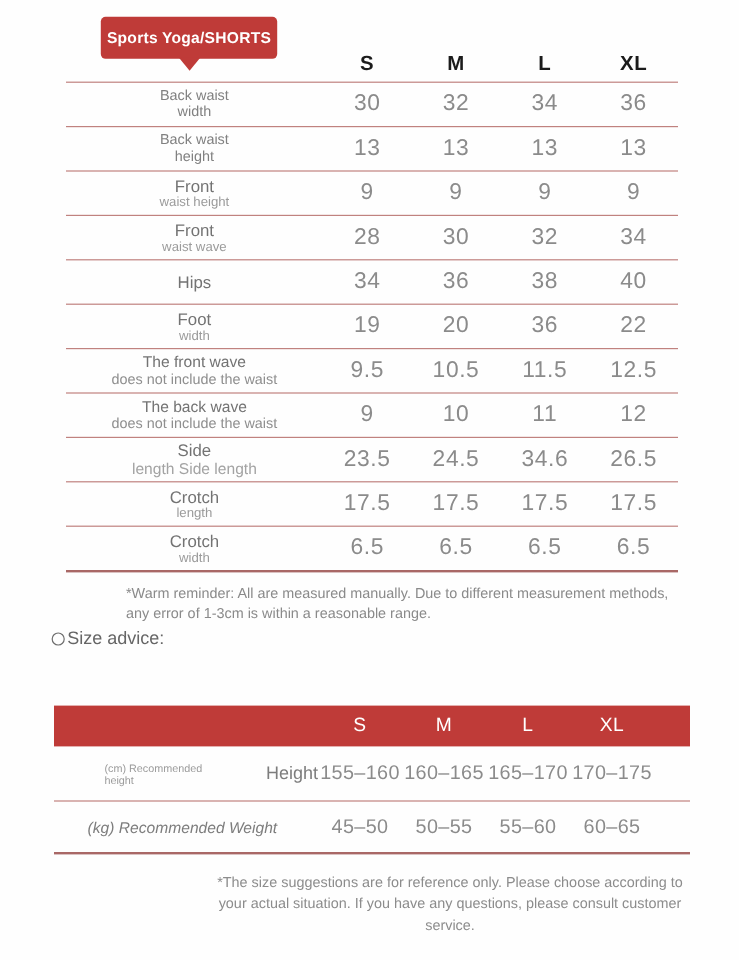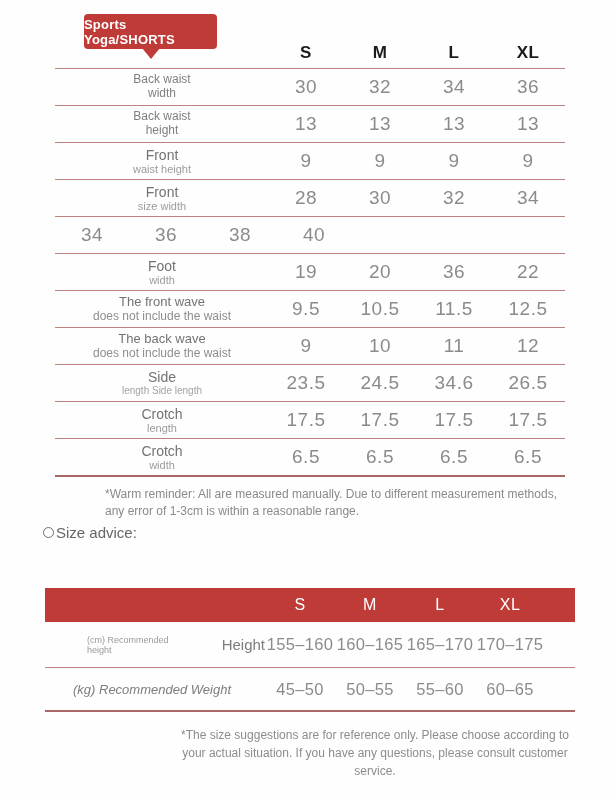--- a/index.html
+++ b/index.html
@@ -12,21 +12,21 @@
   }
   *{margin:0;padding:0;box-sizing:border-box;}
   html,body{background:#fefefe;}
   body{
     width:616px;height:800px;position:relative;overflow:hidden;
     font-family:"Liberation Sans", sans-serif;
   }
 
   
   .badge{
-    position:absolute;left:84px;top:14px;width:133px;height:35px;
+    position:absolute;left:84px;top:14px;width:147px;height:35px;
     background:var(--red);border-radius:4px;
     display:flex;align-items:center;justify-content:center;
   }
   .badge-label{color:#fff;font-size:13px;font-weight:bold;letter-spacing:.2px;}
   .badge-arrow{
     position:absolute;left:50%;top:34px;transform:translateX(-50%);
     width:0;height:0;border-left:9px solid transparent;border-right:9px solid transparent;
     border-top:11px solid var(--red);
   }
 
@@ -39,21 +39,21 @@
   .t1-head-cell{width:74px;text-align:center;color:#1b1b1b;font-size:17px;font-weight:bold;letter-spacing:.5px;}
   .lbl{color:var(--label);font-size:13px;}
   .sub{color:var(--sub);font-size:11px;}
   .sub:empty{display:none;}
   .style-a .lbl{font-size:12px;color:#808080;}
   .style-a .sub{font-size:12px;color:#808080;}
   .style-b .lbl{font-size:14px;}
   .style-b .sub{font-size:11px;}
   .style-c .lbl{font-size:13px;}
   .style-c .sub{font-size:12px;color:#8e8e8e;}
-  .side-row .sub{font-size:10px;color:#a3a3a3;}
+  .side-row .sub{font-size:13px;color:#a3a3a3;}
 
   
   .note1{
     position:absolute;left:105px;top:486px;width:466px;
     color:#8a8a8a;font-size:12px;line-height:1.45;
   }
   .note2{
     position:absolute;left:170px;top:726px;width:410px;text-align:center;
     color:#8c8c8c;font-size:12px;line-height:1.5;
   }
@@ -129,29 +129,32 @@
       </div>
     <div class="t1-val-cell">9</div>
     <div class="t1-val-cell">9</div>
     <div class="t1-val-cell">9</div>
     <div class="t1-val-cell">9</div>
   </div>
 
   <div class="t1-row style-b">
     <div class="t1-label-cell">
         <div class="lbl">Front</div>
-        <div class="sub">size width</div>
+        <div class="sub">waist wave</div>
       </div>
     <div class="t1-val-cell">28</div>
     <div class="t1-val-cell">30</div>
     <div class="t1-val-cell">32</div>
     <div class="t1-val-cell">34</div>
   </div>
 
   <div class="t1-row style-b">
+    <div class="t1-label-cell">
+        <div class="lbl">Hips</div>
+      </div>
     <div class="t1-val-cell">34</div>
     <div class="t1-val-cell">36</div>
     <div class="t1-val-cell">38</div>
     <div class="t1-val-cell">40</div>
   </div>
 
   <div class="t1-row style-b">
     <div class="t1-label-cell">
         <div class="lbl">Foot</div>
         <div class="sub">width</div>

